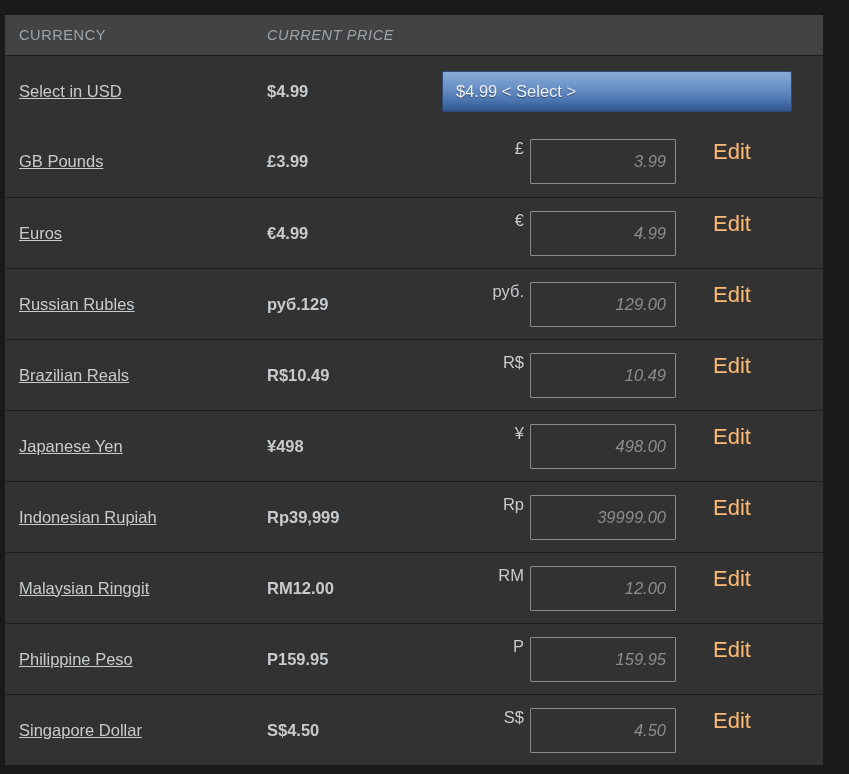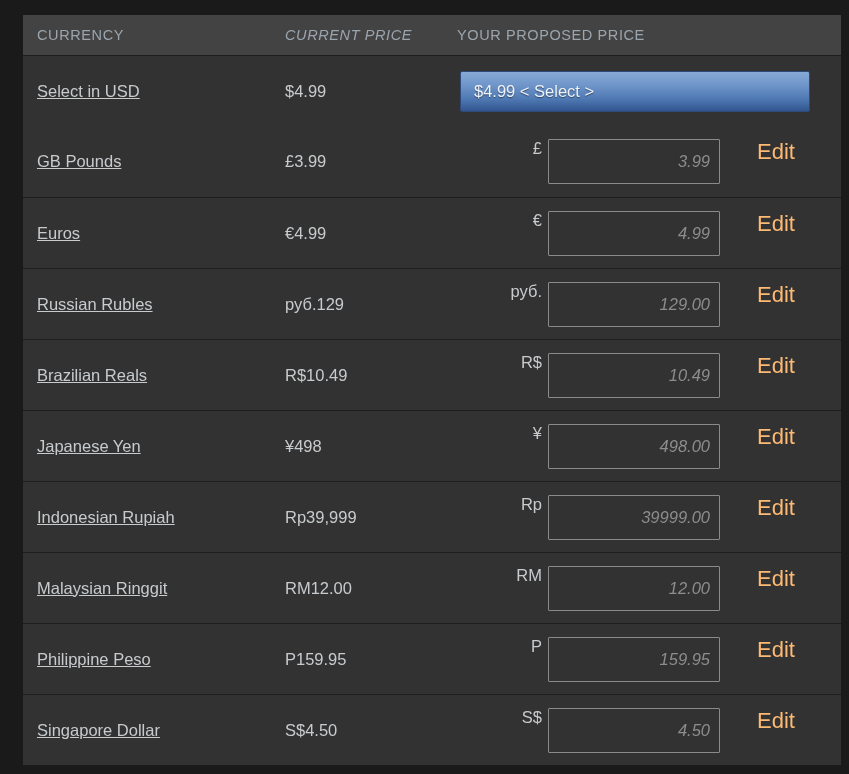--- a/index.html
+++ b/index.html
@@ -11,21 +11,21 @@
   }
 
   body {
     background: #1a1a1a;
     font-family: "Liberation Sans", sans-serif;
     -webkit-font-smoothing: antialiased;
   }
 
   #price-table {
     position: absolute;
-    left: 23px;
+    left: 5px;
     top: 15px;
     width: 818px;
     background: #2f2f2f;
   }
 
   
   .table-header {
     display: flex;
     align-items: center;
     height: 40px;
@@ -53,20 +53,21 @@
 
   .cell-currency {
     width: 262px;
     padding-left: 14px;
     white-space: nowrap;
     text-decoration: underline;
   }
   .cell-current {
     width: 172px;
     white-space: nowrap;
+    font-weight: bold;
   }
   .cell-proposed {
     flex: 1;
     display: flex;
     align-items: flex-start;
   }
 
   
   .select-btn {
     width: 350px;
@@ -87,21 +88,21 @@
   
   .sym {
     width: 91px;
     text-align: right;
     padding-right: 6px;
     font-size: 16.5px;
     color: #c8cbce;
     white-space: nowrap;
   }
   .price-input {
-    width: 172px;
+    width: 146px;
     height: 45px;
     background: transparent;
     border: 1px solid #8a8a8a;
     border-radius: 1px;
     color: #cfd2d5;
     font-family: "Liberation Sans", sans-serif;
     font-size: 16.5px;
     text-align: right;
     padding: 0 9px;
     outline: none;
@@ -120,21 +121,20 @@
   }
 </style>
 </head>
 <body>
 
 <div id="price-table">
 
   <div class="table-header">
     <div class="th-currency">CURRENCY</div>
     <div class="th-current">CURRENT PRICE</div>
-    <div class="th-proposed">YOUR PROPOSED PRICE</div>
   </div>
 
   <div class="row">
     <div class="cell-currency">Select in USD</div>
     <div class="cell-current">$4.99</div>
     <div class="cell-proposed">
       <div class="select-btn">$4.99 &lt; Select &gt;</div>
     </div>
   </div>
 

